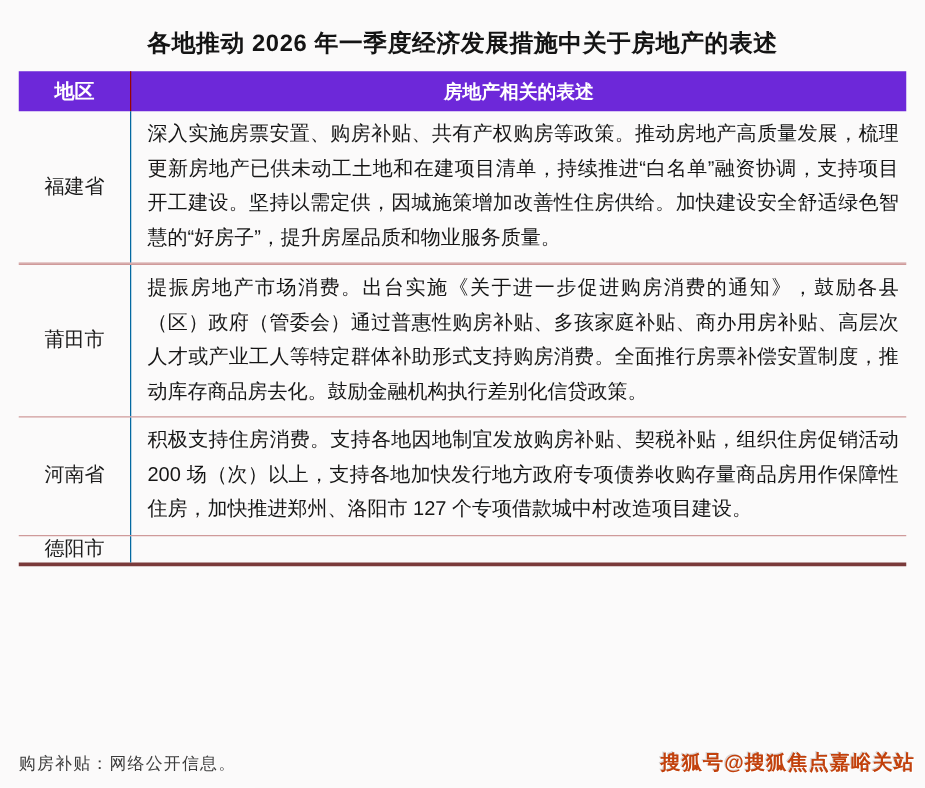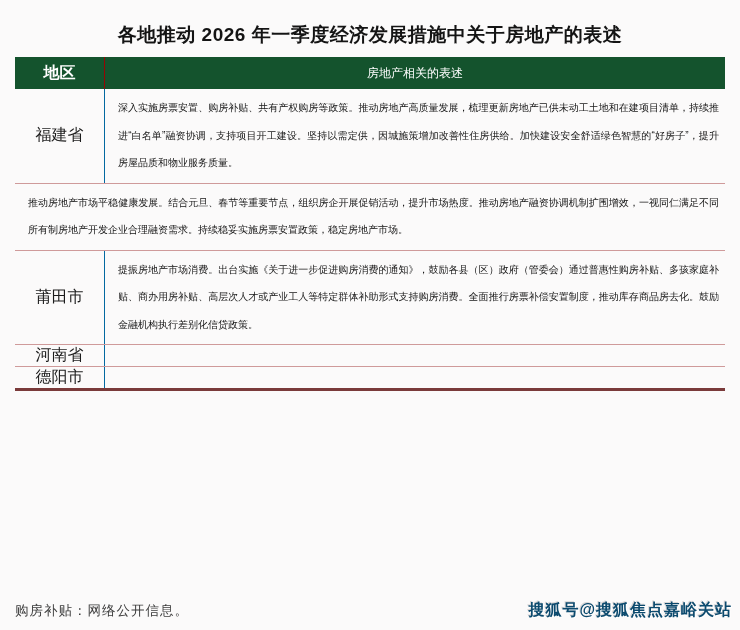--- a/index.html
+++ b/index.html
@@ -24,42 +24,42 @@
   }
   .policy-table {
     position: absolute;
     left: 15px;
     top: 57px;
     width: 710px;
     border-bottom: 3px solid #7a3a3a;
   }
   .thead {
     display: flex;
-    background: #14532d;
+    background: #6d28d9;
     color: #ffffff;
     height: 32px;
   }
   .th-region {
     width: 90px;
     flex: 0 0 90px;
     display: flex;
     align-items: center;
     justify-content: center;
     font-size: 16px;
     font-weight: bold;
     border-right: 1px solid #960404;
     box-sizing: border-box;
   }
   .th-statement {
     flex: 1;
     display: flex;
     align-items: center;
     justify-content: center;
-    font-size: 12px;
-    font-weight: normal;
+    font-size: 15px;
+    font-weight: bold;
   }
   .row {
     display: flex;
   }
   .row + .row {
     border-top: 1px solid #cf9a9a;
   }
   .cell-region {
     width: 90px;
     flex: 0 0 90px;
@@ -67,40 +67,40 @@
     align-items: center;
     justify-content: center;
     font-size: 16px;
     color: #1c1c1c;
     border-right: 1px solid #0369a1;
     box-sizing: border-box;
   }
   .cell-statement {
     flex: 1;
     padding: 5px 6px 6px 13px;
-    font-size: 10px;
+    font-size: 16px;
     line-height: 27.5px;
     text-align: justify;
     color: #161616;
   }
   .footer-note {
     position: absolute;
     left: 15px;
     top: 602px;
     font-size: 13.5px;
     color: #3c3c3c;
     letter-spacing: 1px;
   }
   .watermark {
     position: absolute;
     right: 8px;
     top: 600px;
     font-size: 16px;
     font-weight: bold;
-    color: #0c4a6e;
+    color: #c2410c;
     letter-spacing: 1px;
     text-shadow: 1px 1px 0 #ffffff, -1px -1px 0 #d9d6d6;
   }
 </style>
 </head>
 <body>
 
 <div class="page">
 
   <div class="title">各地推动 2026 年一季度经济发展措施中关于房地产的表述</div>
@@ -111,30 +111,30 @@
       <div class="th-region">地区</div>
       <div class="th-statement">房地产相关的表述</div>
     </div>
 
     <div class="row">
       <div class="cell-region">福建省</div>
       <div class="cell-statement">深入实施房票安置、购房补贴、共有产权购房等政策。推动房地产高质量发展，梳理更新房地产已供未动工土地和在建项目清单，持续推进“白名单”融资协调，支持项目开工建设。坚持以需定供，因城施策增加改善性住房供给。加快建设安全舒适绿色智慧的“好房子”，提升房屋品质和物业服务质量。</div>
     </div>
 
     <div class="row">
-      <div class="cell-statement">推动房地产市场平稳健康发展。结合元旦、春节等重要节点，组织房企开展促销活动，提升市场热度。推动房地产融资协调机制扩围增效，一视同仁满足不同所有制房地产开发企业合理融资需求。持续稳妥实施房票安置政策，稳定房地产市场。</div>
     </div>
 
     <div class="row">
       <div class="cell-region">莆田市</div>
       <div class="cell-statement">提振房地产市场消费。出台实施《关于进一步促进购房消费的通知》，鼓励各县（区）政府（管委会）通过普惠性购房补贴、多孩家庭补贴、商办用房补贴、高层次人才或产业工人等特定群体补助形式支持购房消费。全面推行房票补偿安置制度，推动库存商品房去化。鼓励金融机构执行差别化信贷政策。</div>
     </div>
 
     <div class="row">
       <div class="cell-region">河南省</div>
+      <div class="cell-statement">积极支持住房消费。支持各地因地制宜发放购房补贴、契税补贴，组织住房促销活动 200 场（次）以上，支持各地加快发行地方政府专项债券收购存量商品房用作保障性住房，加快推进郑州、洛阳市 127 个专项借款城中村改造项目建设。</div>
     </div>
 
     <div class="row">
       <div class="cell-region">德阳市</div>
     </div>
 
   </div>
 
   <div class="footer-note">购房补贴：网络公开信息。</div>
 

